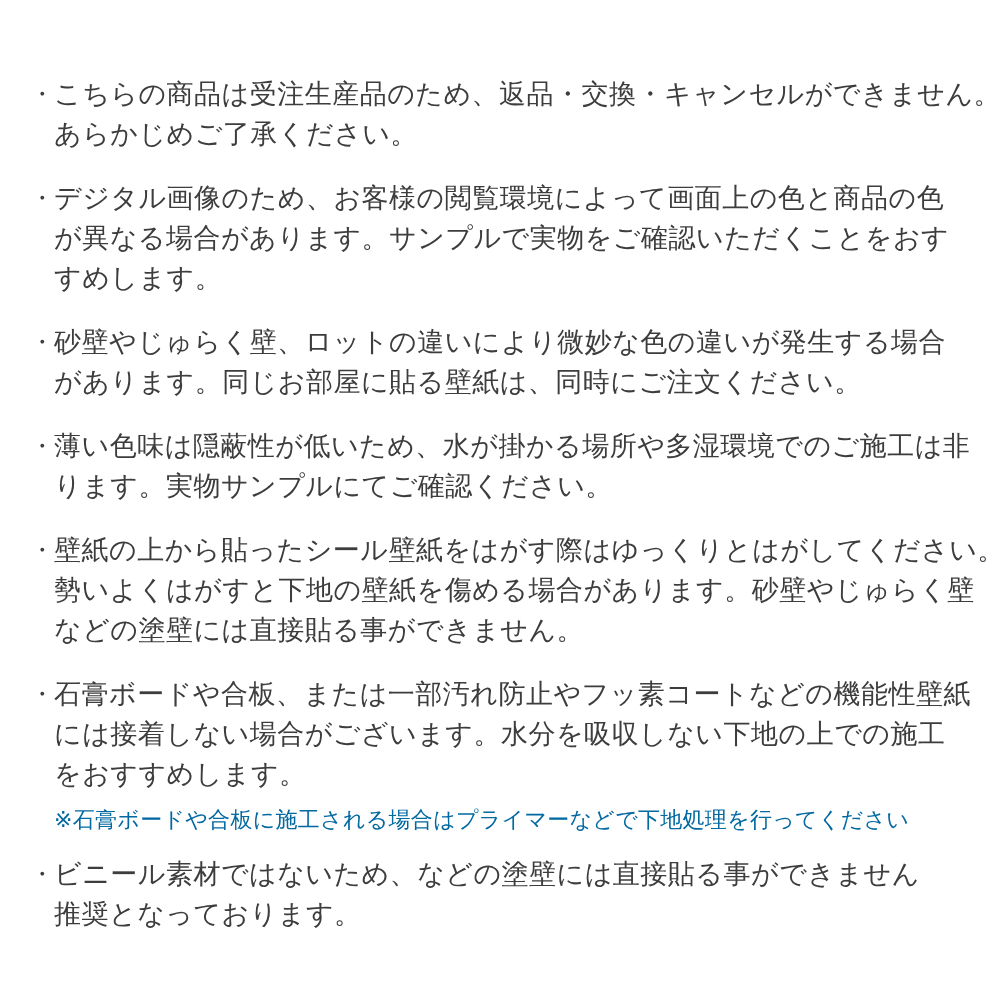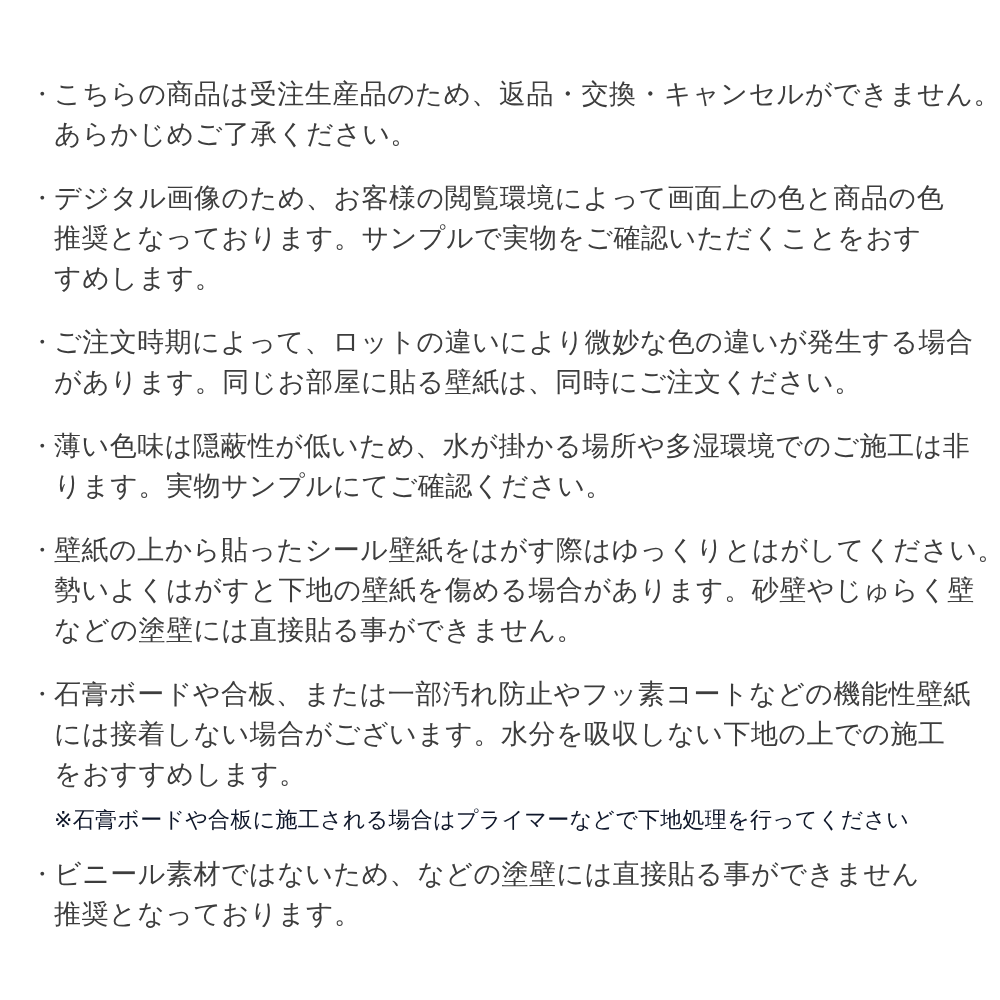--- a/index.html
+++ b/index.html
@@ -33,46 +33,46 @@
     color: #3d3d3d;
   }
   .note-text {
     white-space: pre;
     letter-spacing: 0.5px;
   }
   .footnote {
     margin: -14px 0 18px 24px;
     font-size: 22px;
     line-height: 32px;
-    color: #0f172a;
+    color: #0369a1;
     white-space: pre;
     letter-spacing: 0.3px;
   }
 </style>
 </head>
 <body>
 
 <div class="page">
 
   <div class="note">
     <span class="bullet">・</span>
     <div class="note-text">こちらの商品は受注生産品のため、返品・交換・キャンセルができません。
 あらかじめご了承ください。</div>
   </div>
 
   <div class="note">
     <span class="bullet">・</span>
     <div class="note-text">デジタル画像のため、お客様の閲覧環境によって画面上の色と商品の色
-推奨となっております。サンプルで実物をご確認いただくことをおす
+が異なる場合があります。サンプルで実物をご確認いただくことをおす
 すめします。</div>
   </div>
 
   <div class="note">
     <span class="bullet">・</span>
-    <div class="note-text">ご注文時期によって、ロットの違いにより微妙な色の違いが発生する場合
+    <div class="note-text">砂壁やじゅらく壁、ロットの違いにより微妙な色の違いが発生する場合
 があります。同じお部屋に貼る壁紙は、同時にご注文ください。</div>
   </div>
 
   <div class="note">
     <span class="bullet">・</span>
     <div class="note-text">薄い色味は隠蔽性が低いため、水が掛かる場所や多湿環境でのご施工は非
 ります。実物サンプルにてご確認ください。</div>
   </div>
 
   <div class="note">

